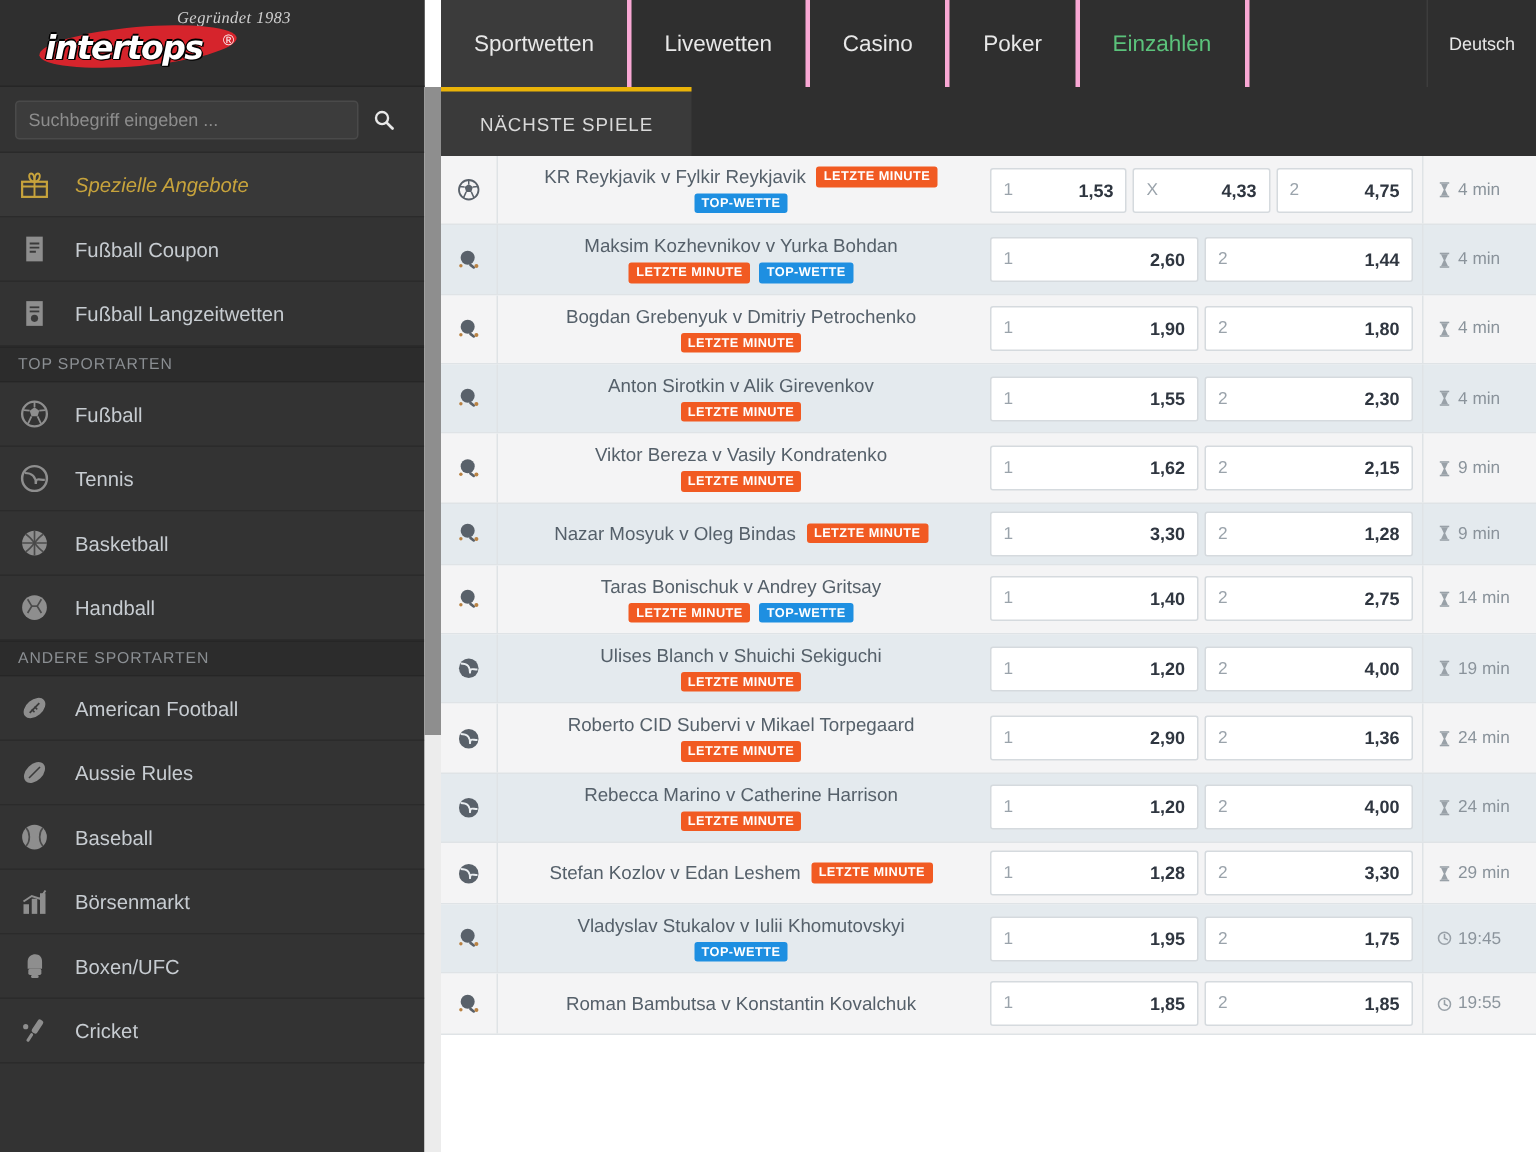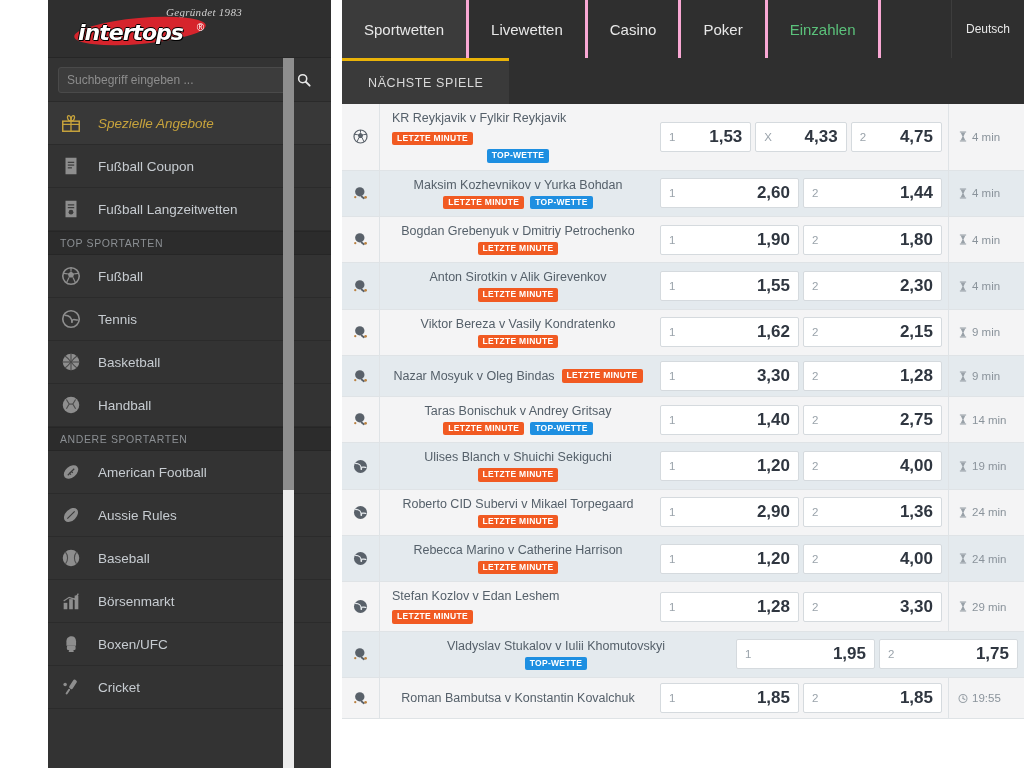--- a/index.html
+++ b/index.html
@@ -2,21 +2,21 @@
 <html><head>
 <meta charset="utf-8">
 <style>
   * { box-sizing: border-box; margin: 0; padding: 0; }
   html, body {
     width: 1024px; height: 768px;
     overflow: hidden;
     font-family: "Liberation Sans", sans-serif;
     background: #ffffff;
   }
-  .app { position: relative; width: 1024px; height: 768px; display: flex; padding-left: 48px; }
+  .app { position: relative; width: 1024px; height: 768px; display: flex; }
 
   
   .sidebar {
     width: 283px; height: 768px;
     background: #333333;
     display: flex; flex-direction: column;
     flex: 0 0 283px;
   }
   .brand {
     height: 58px; background: #2f2f2f;
@@ -237,21 +237,21 @@
     min-width: 0;
   }
   .cell-odds.three .odd-box { flex: 1 1 0; }
   .cell-odds.two   .odd-box { flex: 1 1 0; }
   .odd-key {
     color: #9aa3ab; font-size: 11.5px;
     flex: 0 0 auto;
   }
   .odd-val {
     margin-left: auto;
-    color: #2f3640; font-size: 17px; font-weight: bold;
+    color: #2f3640; font-size: 12px; font-weight: bold;
   }
 
   .cell-time {
     width: 76px; flex: 0 0 76px;
     display: flex; align-items: center; gap: 4px;
     padding-left: 9px;
     border-left: 1px solid #dfe3e6;
     color: #8a939b; font-size: 11.5px;
     white-space: nowrap;
   }
@@ -887,20 +887,28 @@
             <div class="cell-odds two">
               <div class="odd-box">
                 <span class="odd-key">1</span>
                 <span class="odd-val">1,95</span>
               </div>
               <div class="odd-box">
                 <span class="odd-key">2</span>
                 <span class="odd-val">1,75</span>
               </div>
             </div>
+            <div class="cell-time">
+              <svg viewBox="0 0 12 14">
+                <circle cx="6" cy="7" r="5.1" fill="none" stroke="#99a1a8" stroke-width="1.3"></circle>
+                <line x1="6" y1="7" x2="6" y2="3.9" stroke="#99a1a8" stroke-width="1.3" stroke-linecap="round"></line>
+                <line x1="6" y1="7" x2="8.4" y2="8.2" stroke="#99a1a8" stroke-width="1.3" stroke-linecap="round"></line>
+              </svg>
+              <span>19:45</span>
+            </div>
           </div>
           <div class="row odd">
             <div class="cell-ico">
               <svg viewBox="0 0 24 24">
                 <circle cx="11" cy="9.6" r="6.6" fill="#59616a"></circle>
                 <rect x="13.4" y="14.6" width="6.4" height="2.5" rx="1.2" fill="#59616a" transform="rotate(38 13.4 14.6)"></rect>
                 <circle cx="19.2" cy="17.4" r="1.9" fill="#b98243"></circle>
                 <circle cx="4.6" cy="17.2" r="1.6" fill="#b98243"></circle>
               </svg>
             </div>

